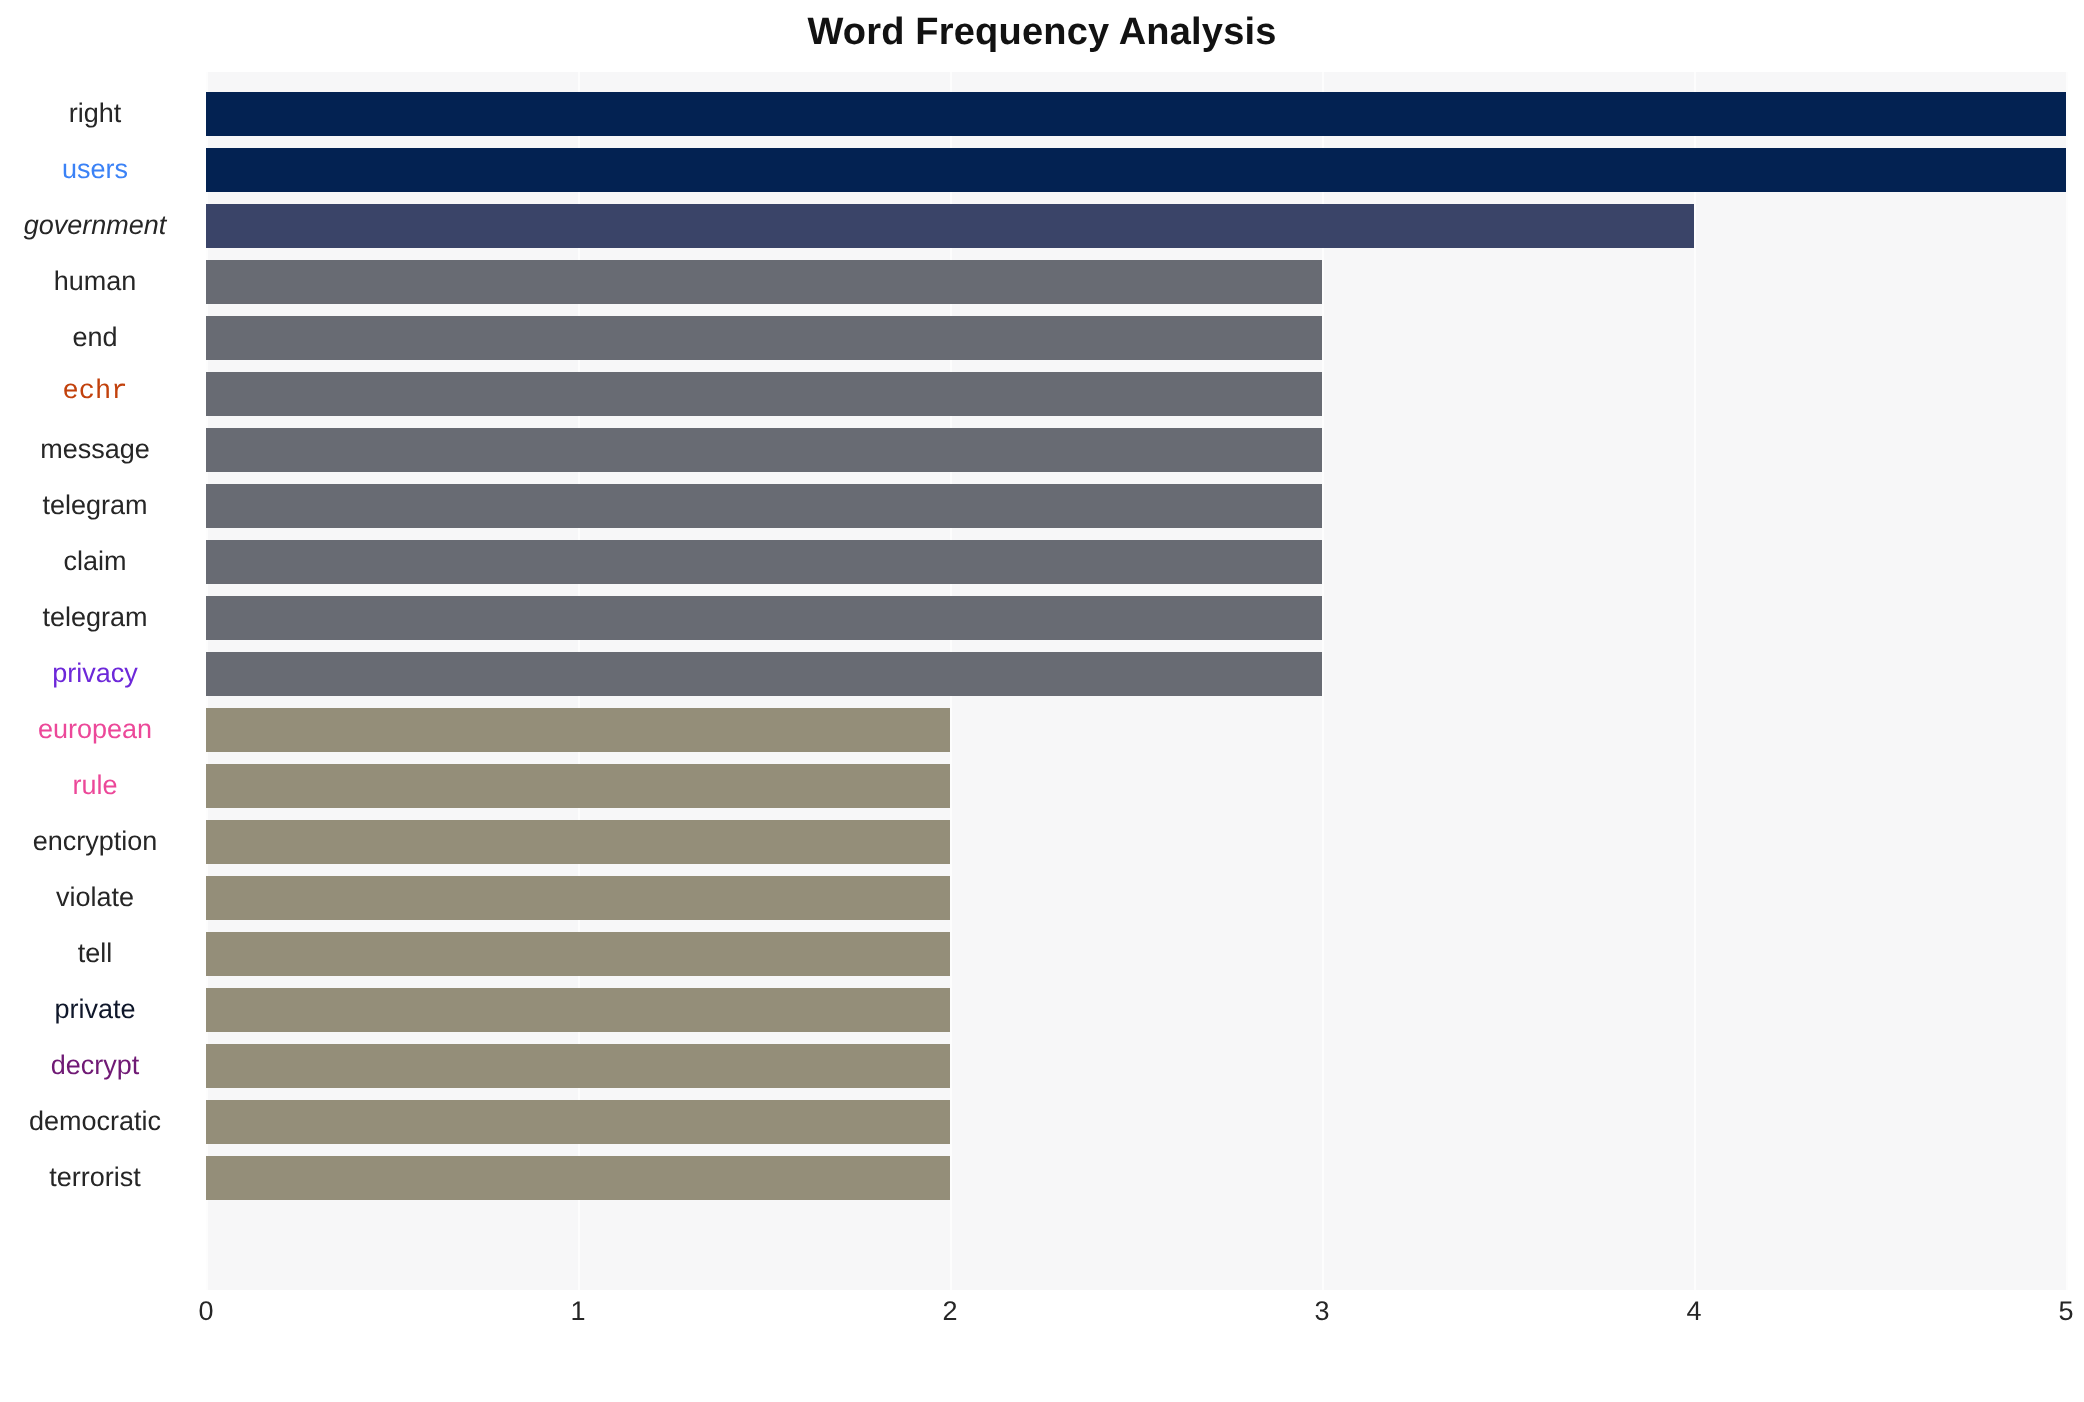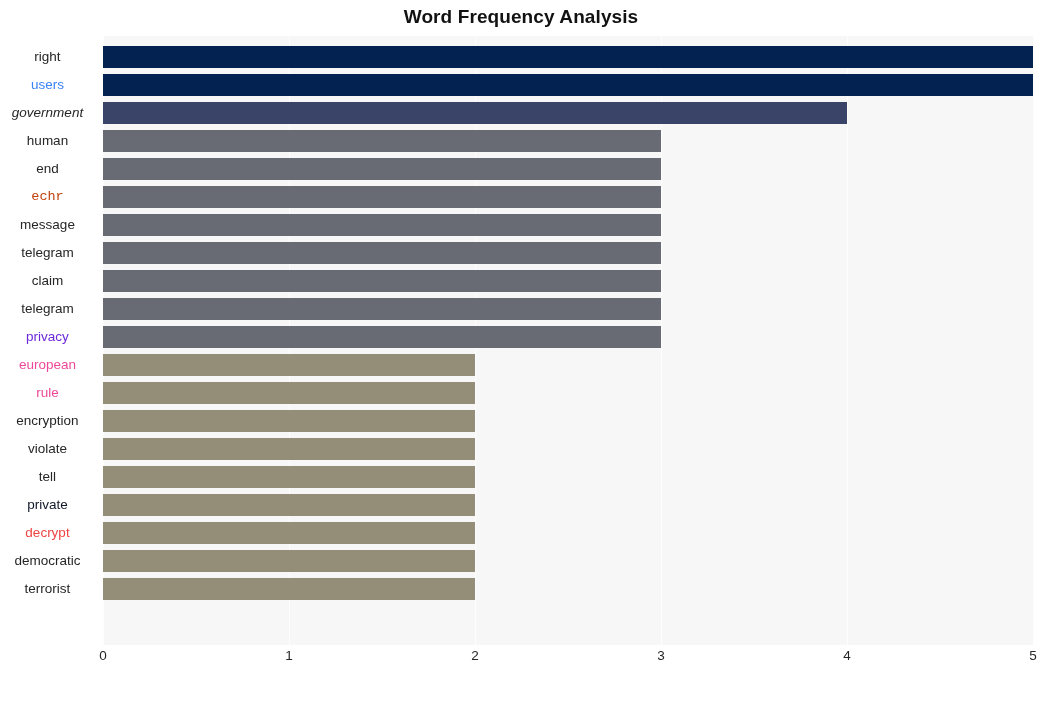--- a/index.html
+++ b/index.html
@@ -217,21 +217,21 @@
       <div class="y-tick-label" style="top: 203px; color: rgb(38, 38, 38);">telegram</div>
       <div class="y-tick-label" style="top: 231px; color: rgb(38, 38, 38);">claim</div>
       <div class="y-tick-label" style="top: 259px; color: rgb(38, 38, 38);">telegram</div>
       <div class="y-tick-label" style="top: 287px; color: #6d28d9;">privacy</div>
       <div class="y-tick-label" style="top: 315px; color: #ec4899;">european</div>
       <div class="y-tick-label" style="top: 343px; color: #ec4899;">rule</div>
       <div class="y-tick-label" style="top: 371px; color: rgb(38, 38, 38);">encryption</div>
       <div class="y-tick-label" style="top: 399px; color: rgb(38, 38, 38);">violate</div>
       <div class="y-tick-label" style="top: 427px; color: rgb(38, 38, 38);">tell</div>
       <div class="y-tick-label" style="top: 455px; color: #0f172a;">private</div>
-      <div class="y-tick-label" style="top: 483px; color: #ef4444; margin-left: 12px;">decrypt</div>
+      <div class="y-tick-label" style="top: 483px; color: #701a75; margin-left: 12px;">decrypt</div>
       <div class="y-tick-label" style="top: 511px; color: rgb(38, 38, 38);">democratic</div>
       <div class="y-tick-label" style="top: 539px; color: rgb(38, 38, 38);">terrorist</div>
     </div>
 
   <div id="x-axis-labels">
       <div class="x-tick-label" style="left: 0px; color: rgb(38, 38, 38);">0</div>
       <div class="x-tick-label" style="left: 186px; color: rgb(38, 38, 38);">1</div>
       <div class="x-tick-label" style="left: 372px; color: rgb(38, 38, 38);">2</div>
       <div class="x-tick-label" style="left: 558px; color: rgb(38, 38, 38);">3</div>
       <div class="x-tick-label" style="left: 744px; color: rgb(38, 38, 38);">4</div>

